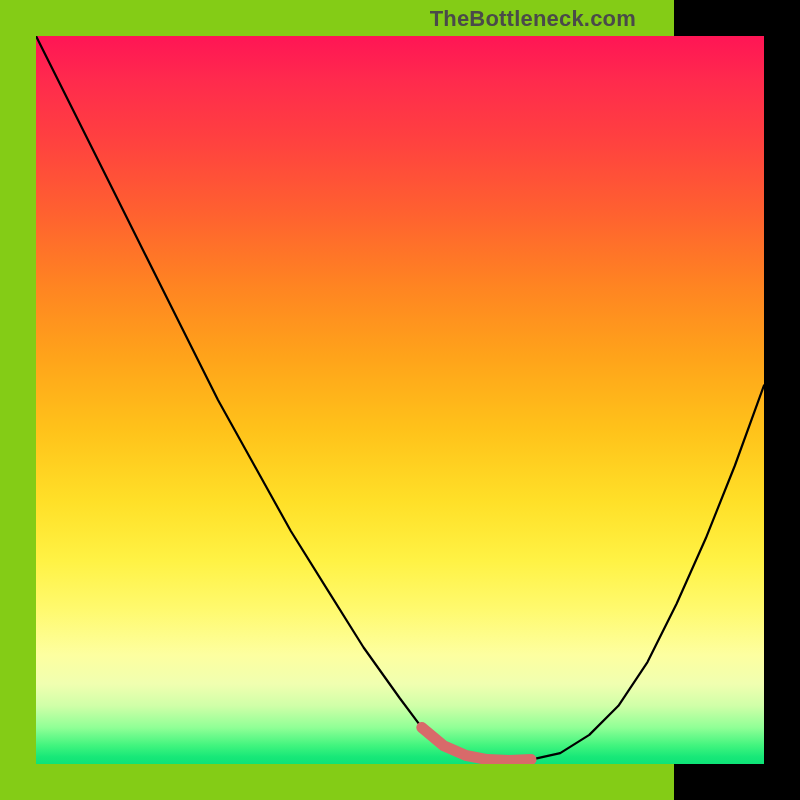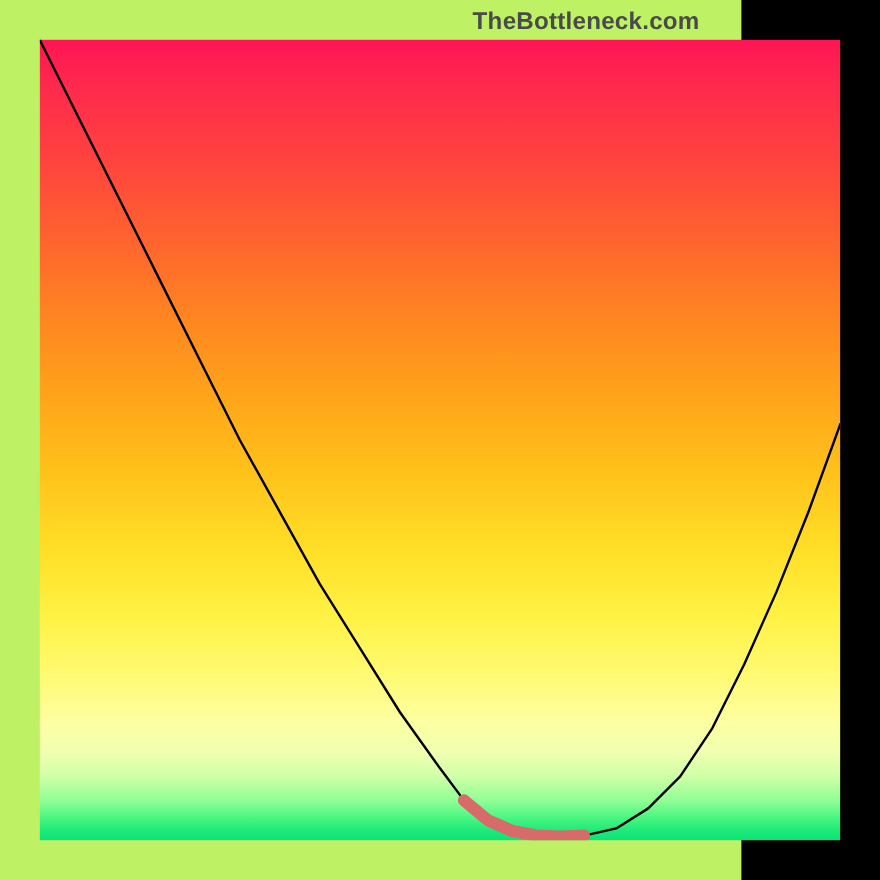--- a/index.html
+++ b/index.html
@@ -8,21 +8,21 @@
     width: 800px;
     height: 800px;
     background: #000;
     overflow: hidden;
     font-family: Arial, Helvetica, sans-serif;
   }
   .frame {
     position: relative;
     width: 674px;
     height: 800px;
-    background: #bef264;
+    background: #84cc16;
   }
   .plot {
     position: absolute;
     left: 36px;
     top: 36px;
     width: 728px;
     height: 728px;
     overflow: hidden;
   }
   .gradient {

